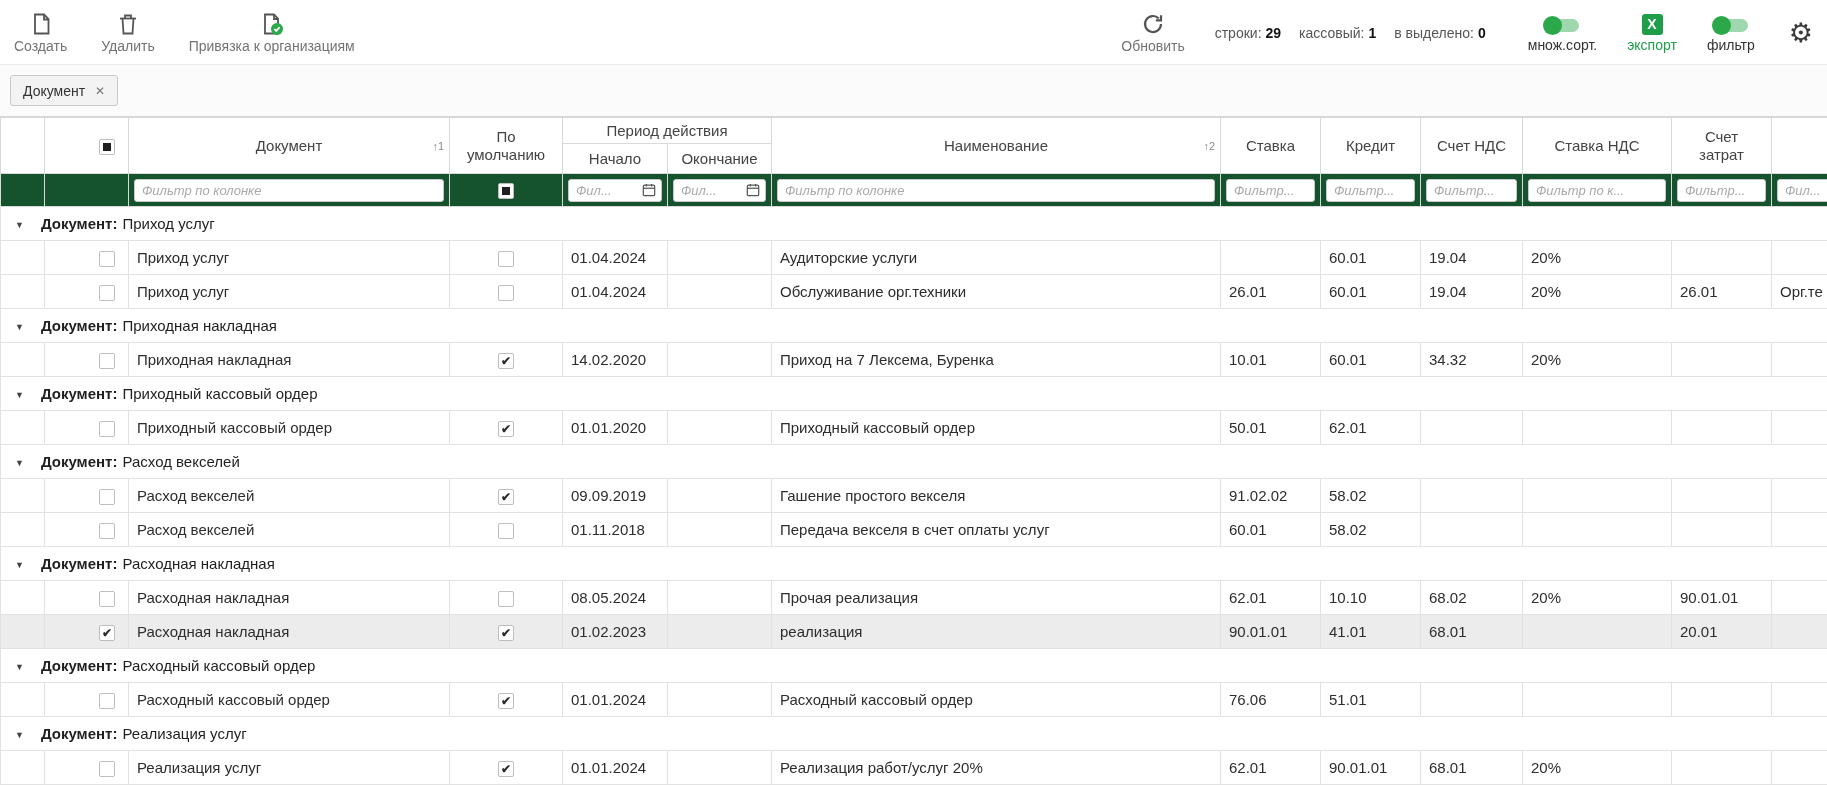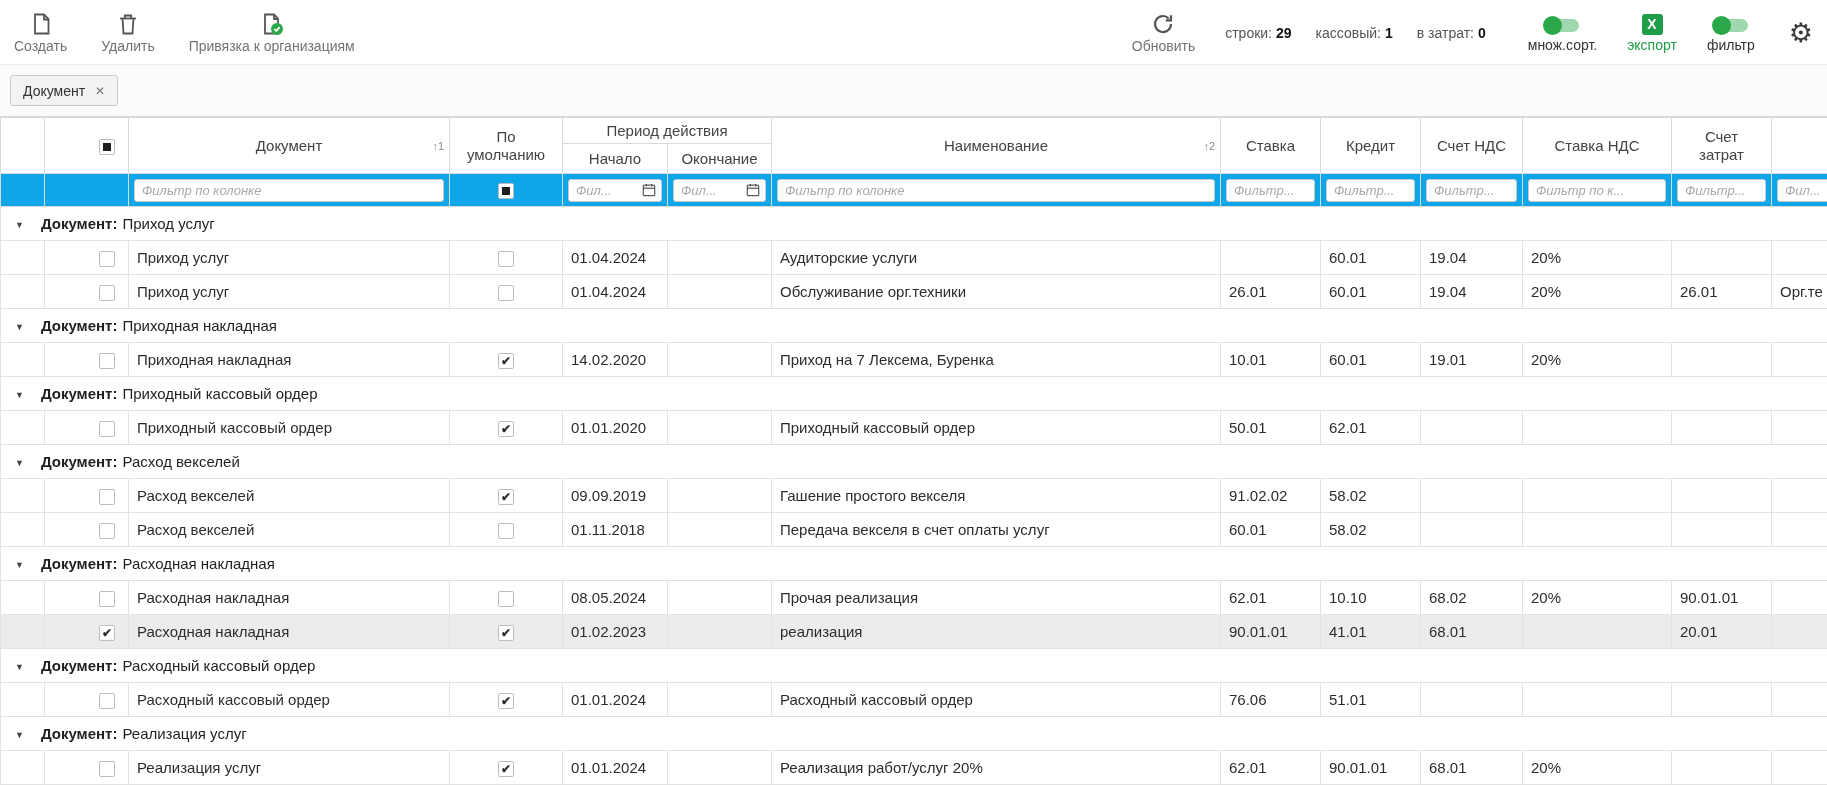--- a/index.html
+++ b/index.html
@@ -7,21 +7,21 @@
   body{width:1827px;height:785px;overflow:hidden;background:#fff;
        font-family:"Liberation Sans",sans-serif;color:#333;}
 
   
   .toolbar{height:64px;display:flex;align-items:center;padding:4px 14px 2px 14px;background:#fff;}
   .tool-btn{display:flex;flex-direction:column;align-items:center;gap:2px;margin-right:34px;cursor:pointer;}
   .tool-btn svg{display:block;}
   .tool-label{font-size:14px;color:#737373;white-space:nowrap;}
   .toolbar-right{margin-left:auto;display:flex;align-items:center;}
   .toolbar-right .tool-btn{margin-right:4px;}
-  .counters{display:flex;align-items:center;gap:24px;margin:0 26px;font-size:14px;color:#555;white-space:nowrap;}
+  .counters{display:flex;align-items:center;gap:18px;margin:0 26px;font-size:14px;color:#555;white-space:nowrap;}
   .counter b{color:#111;margin-left:4px;}
   .toggle-wrap{display:flex;flex-direction:column;align-items:center;gap:5px;margin:0 16px;cursor:pointer;}
   .switch{position:relative;width:34px;height:13px;background:#9fd7af;border-radius:7px;margin-top:5px;}
   .knob{position:absolute;left:-2px;top:-3px;width:19px;height:19px;border-radius:50%;background:#2ba84a;}
   .toggle-label{font-size:14px;color:#333;}
   .export-icon{width:21px;height:21px;background:#1f9e4a;border-radius:3px;color:#fff;font-weight:bold;
                font-size:14px;display:flex;align-items:center;justify-content:center;}
   .tool-btn.export .tool-label{color:#1f9e4a;}
   .gear{font-size:27px;color:#3a3a3a;margin-left:18px;cursor:pointer;line-height:1;}
 
@@ -32,21 +32,21 @@
        border:1px solid #c9c9c9;border-radius:3px;font-size:14px;color:#333;cursor:pointer;}
   .tab-close{font-size:12px;color:#777;cursor:pointer;}
 
   
   .grid-wrap{width:1827px;overflow:hidden;}
   table{border-collapse:collapse;table-layout:fixed;width:1891px;}
   th,td{border:1px solid #e2e2e2;padding:0 8px;overflow:hidden;}
   thead th{border-color:#d9d9d9;font-weight:normal;color:#444;font-size:15px;text-align:center;
            background:#fff;white-space:normal;line-height:1.15;}
   tr.h1{height:26px;} tr.h2{height:30px;} tr.hf{height:33px;}
-  tr.hf td{border-color:#d9d9d9;padding:0 5px;background:#0ea5e9;}
+  tr.hf td{border-color:#d9d9d9;padding:0 5px;background:#14532d;}
   th.has-sort{position:relative;}
   .sort{position:absolute;right:5px;top:50%;transform:translateY(-50%);font-size:11px;color:#8a8a8a;}
   .wrap-narrow{display:inline-block;max-width:54px;}
   .fil{width:100%;height:23px;border:1px solid #c9c9c9;border-radius:3px;padding:0 7px;background:#fff;
        font-family:"Liberation Sans",sans-serif;font-size:13px;font-style:italic;color:#777;}
   .fil::placeholder{color:#a9a9a9;font-style:italic;}
   .datebox{display:flex;align-items:center;gap:3px;border:1px solid #c9c9c9;border-radius:3px;height:23px;
            padding:0 5px;background:#fff;}
   .datebox .fil{border:none;height:21px;padding:0 2px;flex:1;min-width:0;}
   .cb{display:inline-flex;align-items:center;justify-content:center;width:16px;height:16px;
@@ -105,21 +105,21 @@
             <path d="M20 12a8 8 0 1 1-2.3-5.6" fill="none" stroke="#555" stroke-width="2.2"></path>
             <path d="M20 3.2v5.2h-5.2" fill="none" stroke="#555" stroke-width="2.2"></path>
           </svg>
       </span>
       <span class="tool-label">Обновить</span>
     </div>
 
     <div class="counters">
       <span class="counter"><span>строки:</span><b>29</b></span>
       <span class="counter"><span>кассовый:</span><b>1</b></span>
-      <span class="counter"><span>в затрат:</span><b>0</b></span>
+      <span class="counter"><span>в выделено:</span><b>0</b></span>
     </div>
 
     <div class="toggle-wrap">
       <span class="switch">
           <span class="knob"></span>
         </span>
       <span class="toggle-label">множ.сорт.</span>
     </div>
 
     <div class="tool-btn export" style="margin:0 14px;">
@@ -271,21 +271,21 @@
           <td class="select-cell"><span class="cb unchecked"></span></td>
           <td>Приходная накладная</td>
           <td class="center"><span class="cb checked">
               <span class="mark">✔</span>
             </span></td>
           <td>14.02.2020</td>
           <td></td>
           <td>Приход на 7 Лексема, Буренка</td>
           <td>10.01</td>
           <td>60.01</td>
-          <td>19.01</td>
+          <td>34.32</td>
           <td>20%</td>
           <td></td>
           <td></td>
         </tr>
         <tr class="group-row">
           <td class="group-cell" colspan="13"><span class="caret">▼</span><span class="gpre">Документ:</span><span class="gval">Приходный кассовый ордер</span></td>
         </tr>
         <tr class="data-row">
           <td></td>
           <td class="select-cell"><span class="cb unchecked"></span></td>

